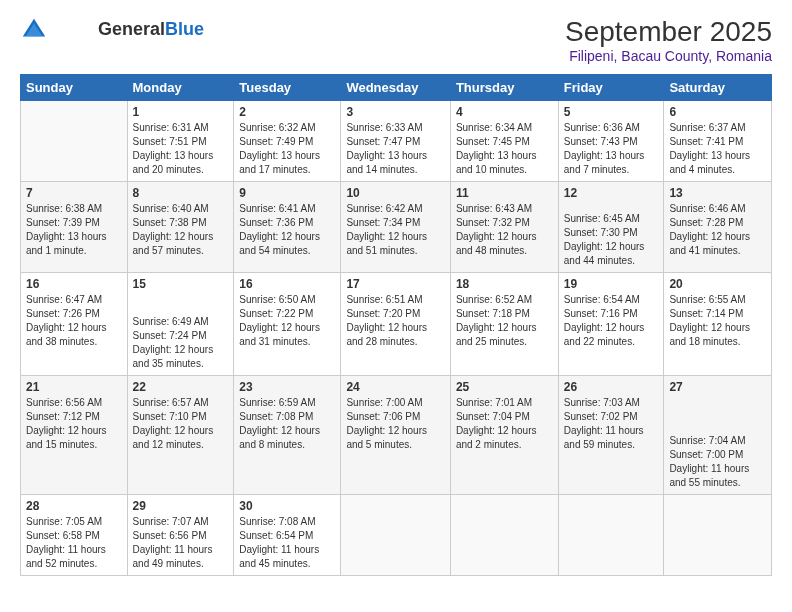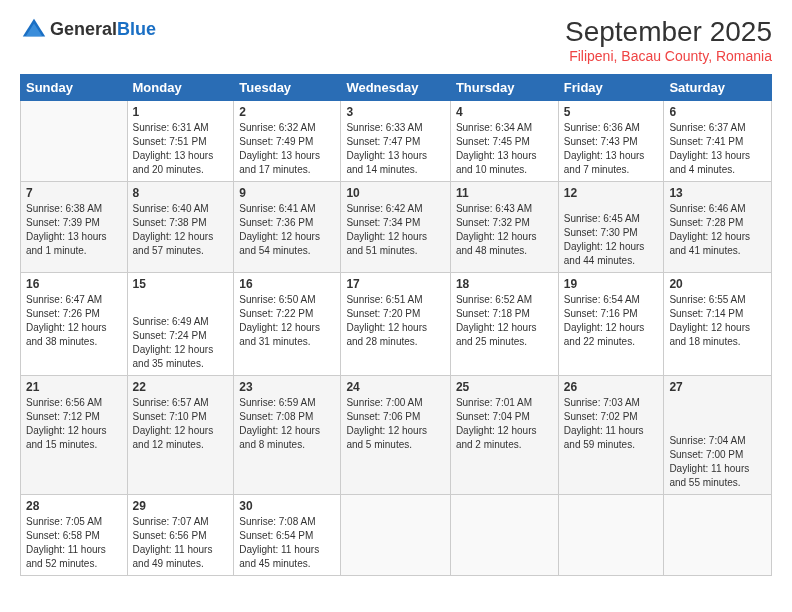--- a/index.html
+++ b/index.html
@@ -16,20 +16,21 @@
     }
     .header-row {
       display: flex;
       justify-content: space-between;
       align-items: flex-start;
       margin-bottom: 10px;
     }
     .logo {
       display: flex;
       align-items: center;
+      gap: 48px;
     }
     .logo-text {
       font-size: 18px;
       font-weight: bold;
       line-height: 1.1;
     }
     .logo-general { color: #333; }
     .logo-blue { color: #1a6fc4; }
     .logo-icon {
       width: 28px;
@@ -39,21 +40,21 @@
     .title-block {
       text-align: right;
     }
     .month-title {
       font-size: 28px;
       font-weight: normal;
       color: #333;
     }
     .location {
       font-size: 14px;
-      color: #ef4444;
+      color: #4c1d95;
     }
     .calendar {
       width: 100%;
       border-collapse: collapse;
       border: 1px solid #ccc;
     }
     .calendar th {
       background: #2a6db5;
       color: #fff;
       text-align: left;

